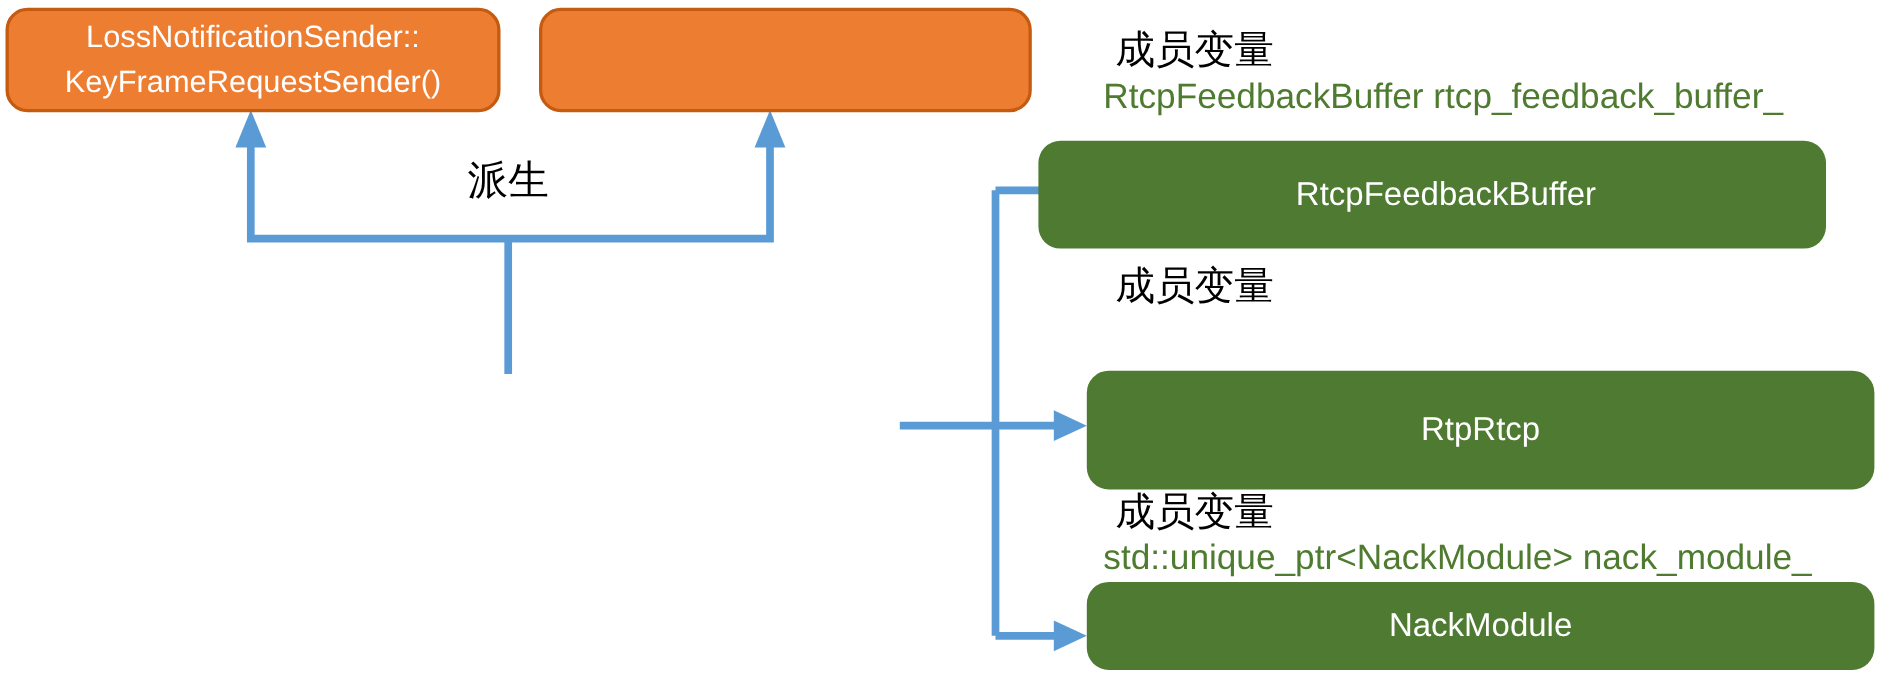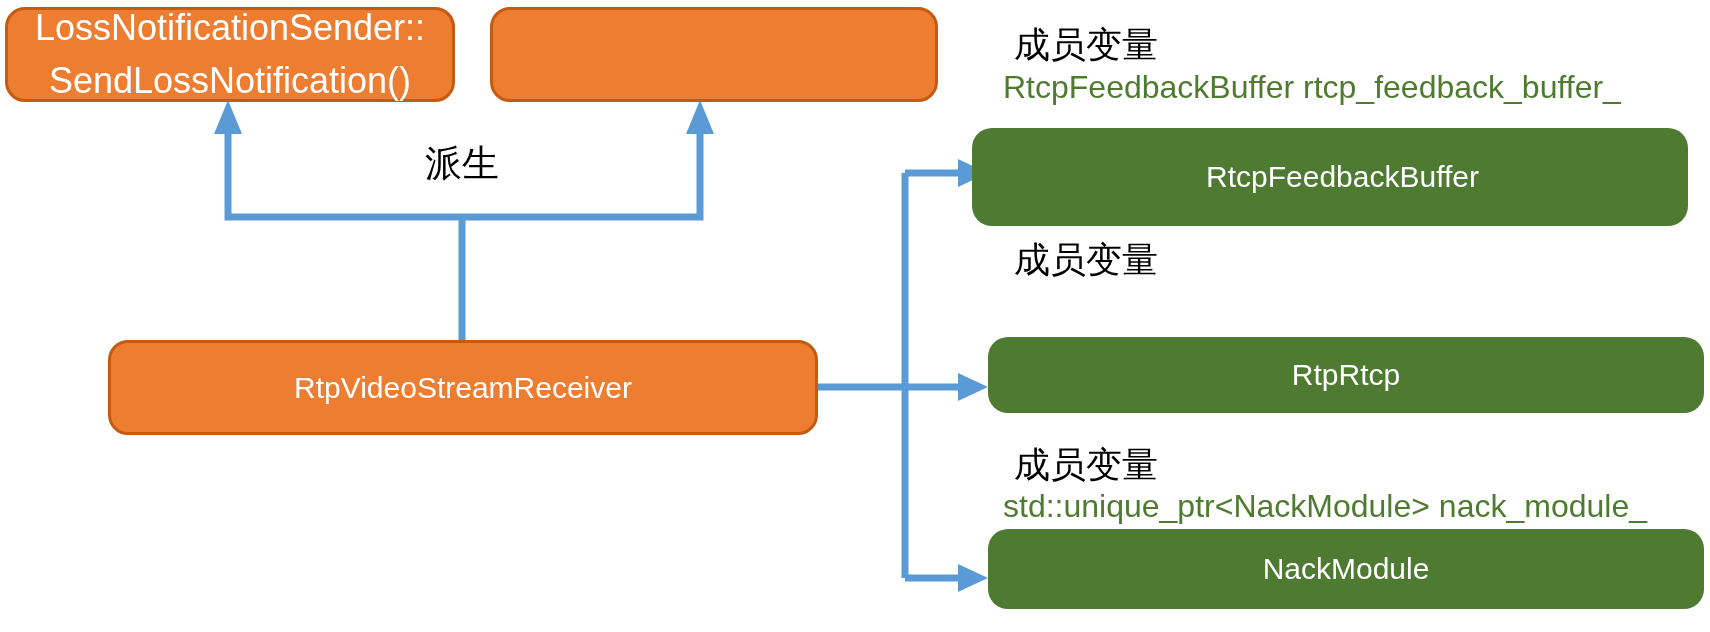--- a/index.html
+++ b/index.html
@@ -13,30 +13,30 @@
     position:relative;width:1710px;height:632px;background:var(--bg);
     font-family:"Liberation Sans",sans-serif;overflow:hidden;
   }
   .arrow-layer{position:absolute;left:0;top:0;width:1710px;height:632px;z-index:1;}
   .box{
     position:absolute;display:flex;flex-direction:column;align-items:center;
     justify-content:center;text-align:center;color:var(--box-text);z-index:2;
   }
   .orange{
     background:var(--orange-fill);border:3px solid var(--orange-border);
-    border-radius:20px;font-size:36px;line-height:1.45;
+    border-radius:20px;font-size:28px;line-height:1.45;
   }
   .green{
     background:var(--green-fill);border:none;border-radius:20px;font-size:30px;
   }
   .box-a{left:5px;top:7px;width:450px;height:95px;}
   .box-b{left:490px;top:7px;width:448px;height:95px;}
   .box-c{left:108px;top:340px;width:710px;height:95px;font-size:30px;}
-  .green-1{left:972px;top:128px;width:716px;height:98px;padding-left:25px;}
-  .green-2{left:988px;top:337px;width:716px;height:76px;}
+  .green-1{left:944px;top:128px;width:716px;height:98px;padding-left:25px;}
+  .green-2{left:988px;top:337px;width:716px;height:108px;}
   .green-3{left:988px;top:529px;width:716px;height:80px;align-items:center;}
   .derive-label{
     position:absolute;left:392px;top:139px;width:140px;text-align:center;
     font-size:37px;color:var(--label-text);z-index:2;
   }
   .member-label{
     position:absolute;left:1003px;font-size:36px;color:var(--label-text);z-index:2;margin-left:11px;
   }
   .member-code{
     position:absolute;left:1003px;font-size:32px;color:var(--code-text);z-index:2;
@@ -64,31 +64,28 @@
     <path d="M905,173 L905,578"></path>
     <path d="M905,173 L962,173"></path>
     <path d="M905,578 L962,578"></path>
     <polygon points="988,173 958,159 958,187"></polygon>
     <polygon points="988,387 958,373 958,401"></polygon>
     <polygon points="988,578 958,564 958,592"></polygon>
   </svg>
 
   <div class="box orange box-a">
     <span>LossNotificationSender::</span>
-    <span>SendLossNotification()</span>
+    <span>KeyFrameRequestSender()</span>
   </div>
 
   <div class="box orange box-b">
   </div>
 
   <div class="derive-label">派生</div>
 
-  <div class="box orange box-c">
-    <span>RtpVideoStreamReceiver</span>
-  </div>
 
   <div class="member-label ml-1">成员变量</div>
   <div class="member-code mc-1">RtcpFeedbackBuffer rtcp_feedback_buffer_</div>
   <div class="box green green-1">
     <span>RtcpFeedbackBuffer</span>
   </div>
 
   <div class="member-label ml-2">成员变量</div>
   <div class="box green green-2">
     <span>RtpRtcp</span>

